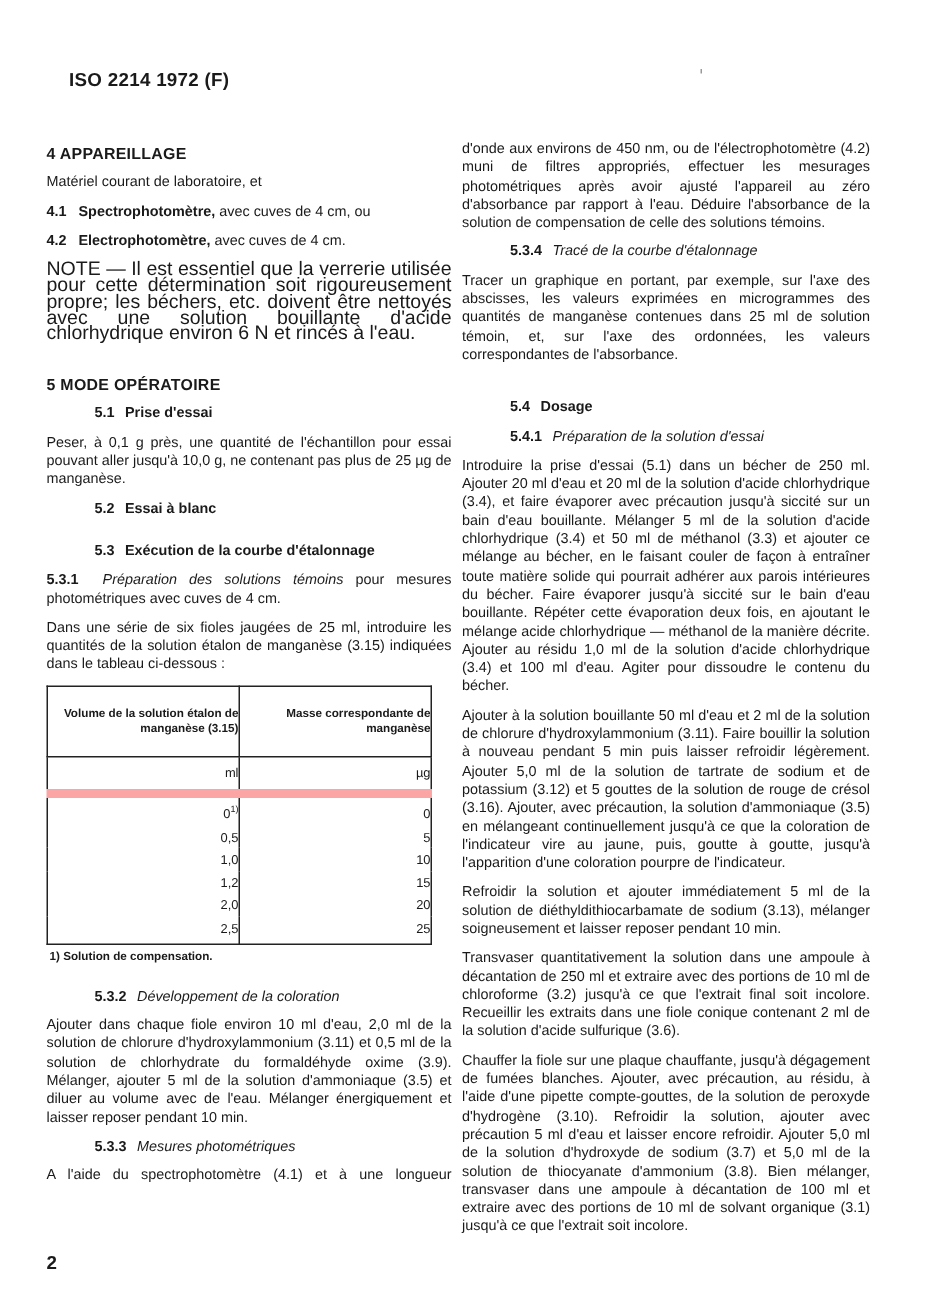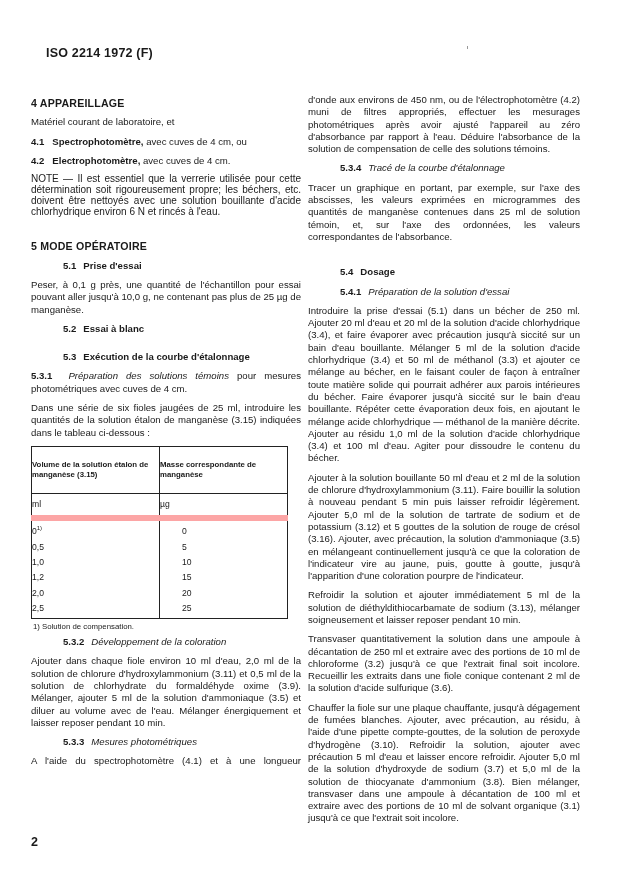--- a/index.html
+++ b/index.html
@@ -8,33 +8,33 @@
   .hdr { position:absolute; left:46px; top:46px; font-weight:bold; font-size:12.5px; letter-spacing:0.2px; }
   .col { position:absolute; top:96px; width:270px; font-size:9.6px; line-height:12.3px; }
   .col.left { left:31px; top:97px; }
   .col.right { left:308px; top:94px; width:272px; }
   p { margin:0 0 7px 0; text-align:justify; }
   .h1 { font-weight:bold; font-size:10.6px; margin:0 0 7px 0; letter-spacing:0.2px; }
   .h2 { font-weight:bold; font-size:9.6px; margin:0 0 7px 0;padding-left:32px; }
   .h2 .num { margin-right:7px; }
   .h2 .it { font-style:italic; font-weight:normal; }
   .bold { font-weight:bold; }
-  .note { font-size:10px; line-height:10.8px; }
+  .note { font-size:13px; line-height:10.8px; }
   .gap-big { height:16px; }
   .gap-med { height:9px; }
   table { border-collapse:collapse; width:257px; margin:2px 0 2px 0; font-size:8.6px; }
-  td, th { border-left:1px solid #222; border-right:1px solid #222; text-align:left; padding:0; }
+  td, th { border-left:1px solid #222; border-right:1px solid #222; text-align:right; padding:0; }
   th { border-top:1px solid #222; border-bottom:1px solid #222; font-weight:bold; font-size:7.8px; line-height:10px; height:46px; vertical-align:middle; }
   tr.units td { border-bottom:6px solid #fca5a5; height:21px; }
   tr.data td { height:15.3px; }
   tr.data.first td { padding-top:3px; }
   tr.data.last td { border-bottom:1px solid #222; padding-bottom:2px; }
   td.c2 { padding-left:22px; }
   sup { font-size:6px; vertical-align:super; line-height:0; }
-  .fn { font-size:7.8px; margin:1px 0 3px 2px; }
+  .fn { font-size:7.8px; margin:1px 0 15px 2px;font-weight:bold; }
   .pagenum { position:absolute; left:31px; top:835px; font-weight:bold; font-size:12.5px; }
   .dot { position:absolute; left:467px; top:46px; width:1px; height:3px; background:#999; }
 </style>
 </head>
 <body>
 
 <div class="hdr">ISO 2214 1972 (F)</div>
 <div class="dot"></div>
 
 <div class="col left">

